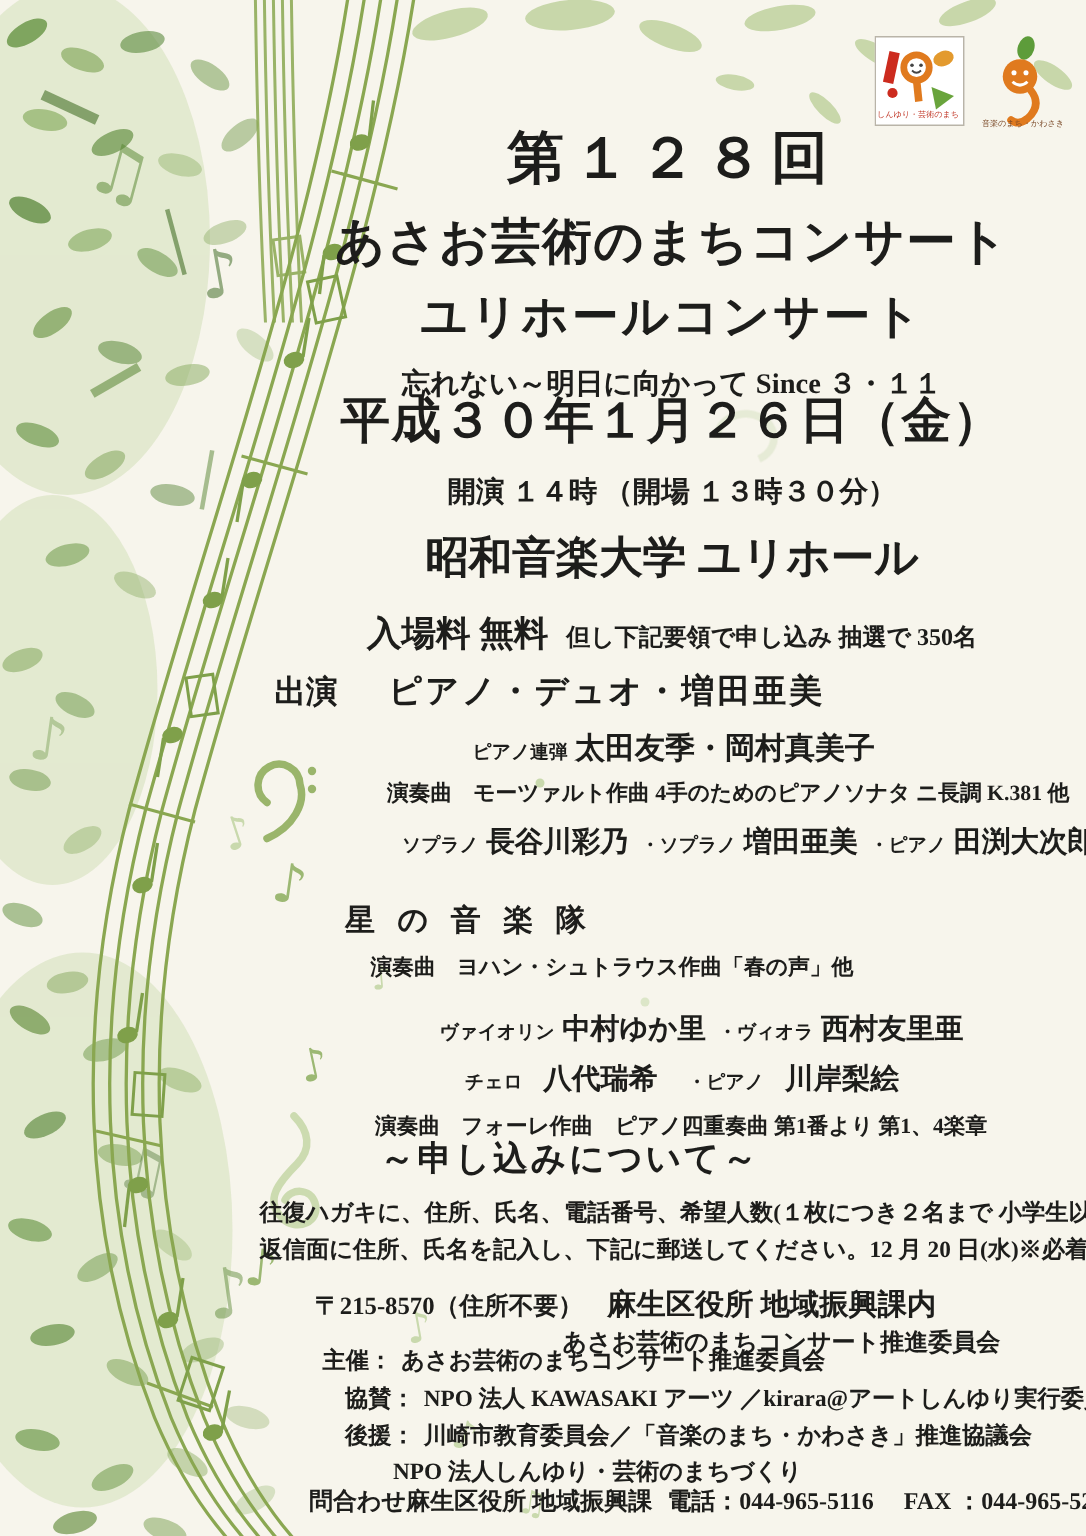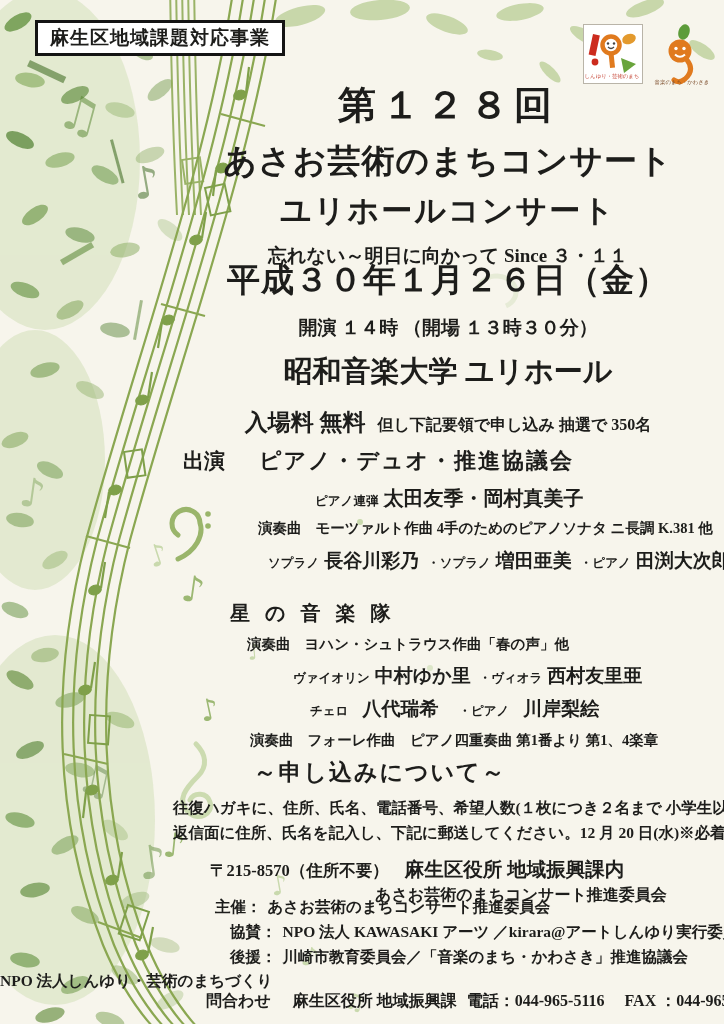--- a/index.html
+++ b/index.html
@@ -46,21 +46,21 @@
   .names-s{font-size:19px;font-weight:700;margin-right:8px;}
   .prog{font-size:14.5px;font-weight:700;}
   .prog-lbl{margin-right:14px;}
   .p1{margin-left:183px;}
   .p2{margin-left:315px;margin-top:9px;}
   .p3{margin-left:258px;margin-top:7px;}
   .p4{margin-left:230px;margin-top:26px;font-size:20px;font-weight:700;letter-spacing:5px;}
   .p5{margin-left:268px;margin-top:10px;}
   .p6{margin-left:247px;margin-top:8px;}
   .p7{margin-left:238px;margin-top:24px;font-size:21px;font-weight:700;letter-spacing:1px;}
-  .p8{margin-left:293px;margin-top:9px;}
+  .p8{margin-left:293px;margin-top:19px;}
   .p9{margin-left:310px;margin-top:7px;}
   .p9 .role{margin-right:14px;}
   .p9 .names-s{margin-right:20px;}
   .p10{margin-left:250px;margin-top:9px;}
 
   
   .application{position:absolute;left:0;top:757px;width:622px;}
   .a-head{margin-left:80px;width:600px;text-align:center;font-size:23px;font-weight:600;letter-spacing:2px;}
   .a-body{font-size:15.5px;font-weight:700;}
   .a1{margin-left:173px;margin-top:10px;}
@@ -69,26 +69,26 @@
   .postal{font-size:16.5px;font-weight:700;margin-right:16px;}
   .addr{font-size:19.5px;font-weight:700;}
   .a4{margin-left:375px;margin-top:2px;font-size:16px;font-weight:700;}
 
   
   .credits{position:absolute;left:0;top:897px;width:584px;font-size:15.5px;font-weight:700;}
   .cr-lbl{margin-right:6px;}
   .c1{margin-left:215px;}
   .c2{margin-left:230px;margin-top:4px;}
   .c3{margin-left:230px;margin-top:4px;}
-  .c4{margin-top:3px;}
+  .c4{margin-left:262px;margin-top:3px;}
 
   
   .contact{position:absolute;left:0;top:991px;width:724px;font-size:16px;font-weight:700;}
   .ct{margin-left:187px;}
-  .ct-lbl{margin-right:22px;padding-left:19px;}
+  .ct-lbl{padding-left:19px;}
   .ct-office{margin-right:10px;}
   .ct-tel{margin-right:20px;}
 </style>
 </head>
 <body>
 
 <div class="poster">
 
   <svg class="bg" viewBox="0 0 724 1024" aria-hidden="true">
 
@@ -262,23 +262,20 @@
       <text x="272" y="896" font-size="28" fill="#c9d9ad" transform="rotate(-10 272 896)">♪</text>
       <text x="300" y="964" font-size="26" fill="#c9d9ad" transform="rotate(12 300 964)">♪</text>
       <text x="248" y="660" font-size="22" fill="#c9d9ad" transform="rotate(-5 248 660)">♪</text>
       <text x="152" y="568" font-size="30" fill="#c9d9ad" transform="rotate(-18 152 568)">♪</text>
       <text x="344" y="1008" font-size="22" fill="#c9d9ad" transform="rotate(8 344 1008)">♫</text>
       <circle cx="360" cy="522" r="3" fill="#c9d9ad"></circle>
       <circle cx="430" cy="668" r="3" fill="#dce6c8"></circle>
     </g>
   </svg>
 
-  <div class="badge">
-    <span>麻生区地域課題対応事業</span>
-  </div>
 
   <div class="logo-box">
     <svg viewBox="0 0 56 56" width="56" height="56" aria-hidden="true">
       <rect x="9" y="9" width="7" height="21" fill="#cc2b1e" transform="rotate(12 9 9)"></rect>
       <circle cx="11" cy="37" r="3.4" fill="#cc2b1e"></circle>
       <circle cx="27" cy="20" r="8.5" fill="#ffffff" stroke="#e07a1e" stroke-width="4.5"></circle>
       <rect x="24.5" y="28" width="5" height="15" fill="#e07a1e" transform="rotate(-6 24.5 28)"></rect>
       <circle cx="24" cy="18.5" r="1.2" fill="#444"></circle>
       <circle cx="30" cy="18.5" r="1.2" fill="#444"></circle>
       <path d="M24,22 q3,3 6,0" stroke="#444" stroke-width="1.2" fill="none"></path>
@@ -311,21 +308,21 @@
     <div class="e-date">平成３０年１月２６日（金）</div>
     <div class="e-time">開演 １４時 （開場 １３時３０分）</div>
     <div class="e-venue">昭和音楽大学 ユリホール</div>
     <div class="e-adm">
       <span class="adm-main">入場料 無料</span><span class="adm-note">但し下記要領で申し込み 抽選で 350名</span>
     </div>
   </div>
 
   <div class="performers">
     <div class="p-line p1">
-      <span class="lbl-cast">出演</span><span class="grp">ピアノ・デュオ・推進協議会</span>
+      <span class="lbl-cast">出演</span><span class="grp">ピアノ・デュオ・増田亜美</span>
     </div>
     <div class="p-line p2">
       <span class="role">ピアノ連弾</span><span class="names">太田友季・岡村真美子</span>
     </div>
     <div class="p-line p3 prog">
       <span class="prog-lbl">演奏曲</span><span>モーツァルト作曲 4手のためのピアノソナタ ニ長調 K.381 他</span>
     </div>
 
     <div class="p-line p5">
       <span class="role">ソプラノ</span><span class="names-s">長谷川彩乃</span><span class="role">・ソプラノ</span><span class="names-s">増田亜美</span><span class="role">・ピアノ</span><span class="names-s">田渕大次郎</span>

